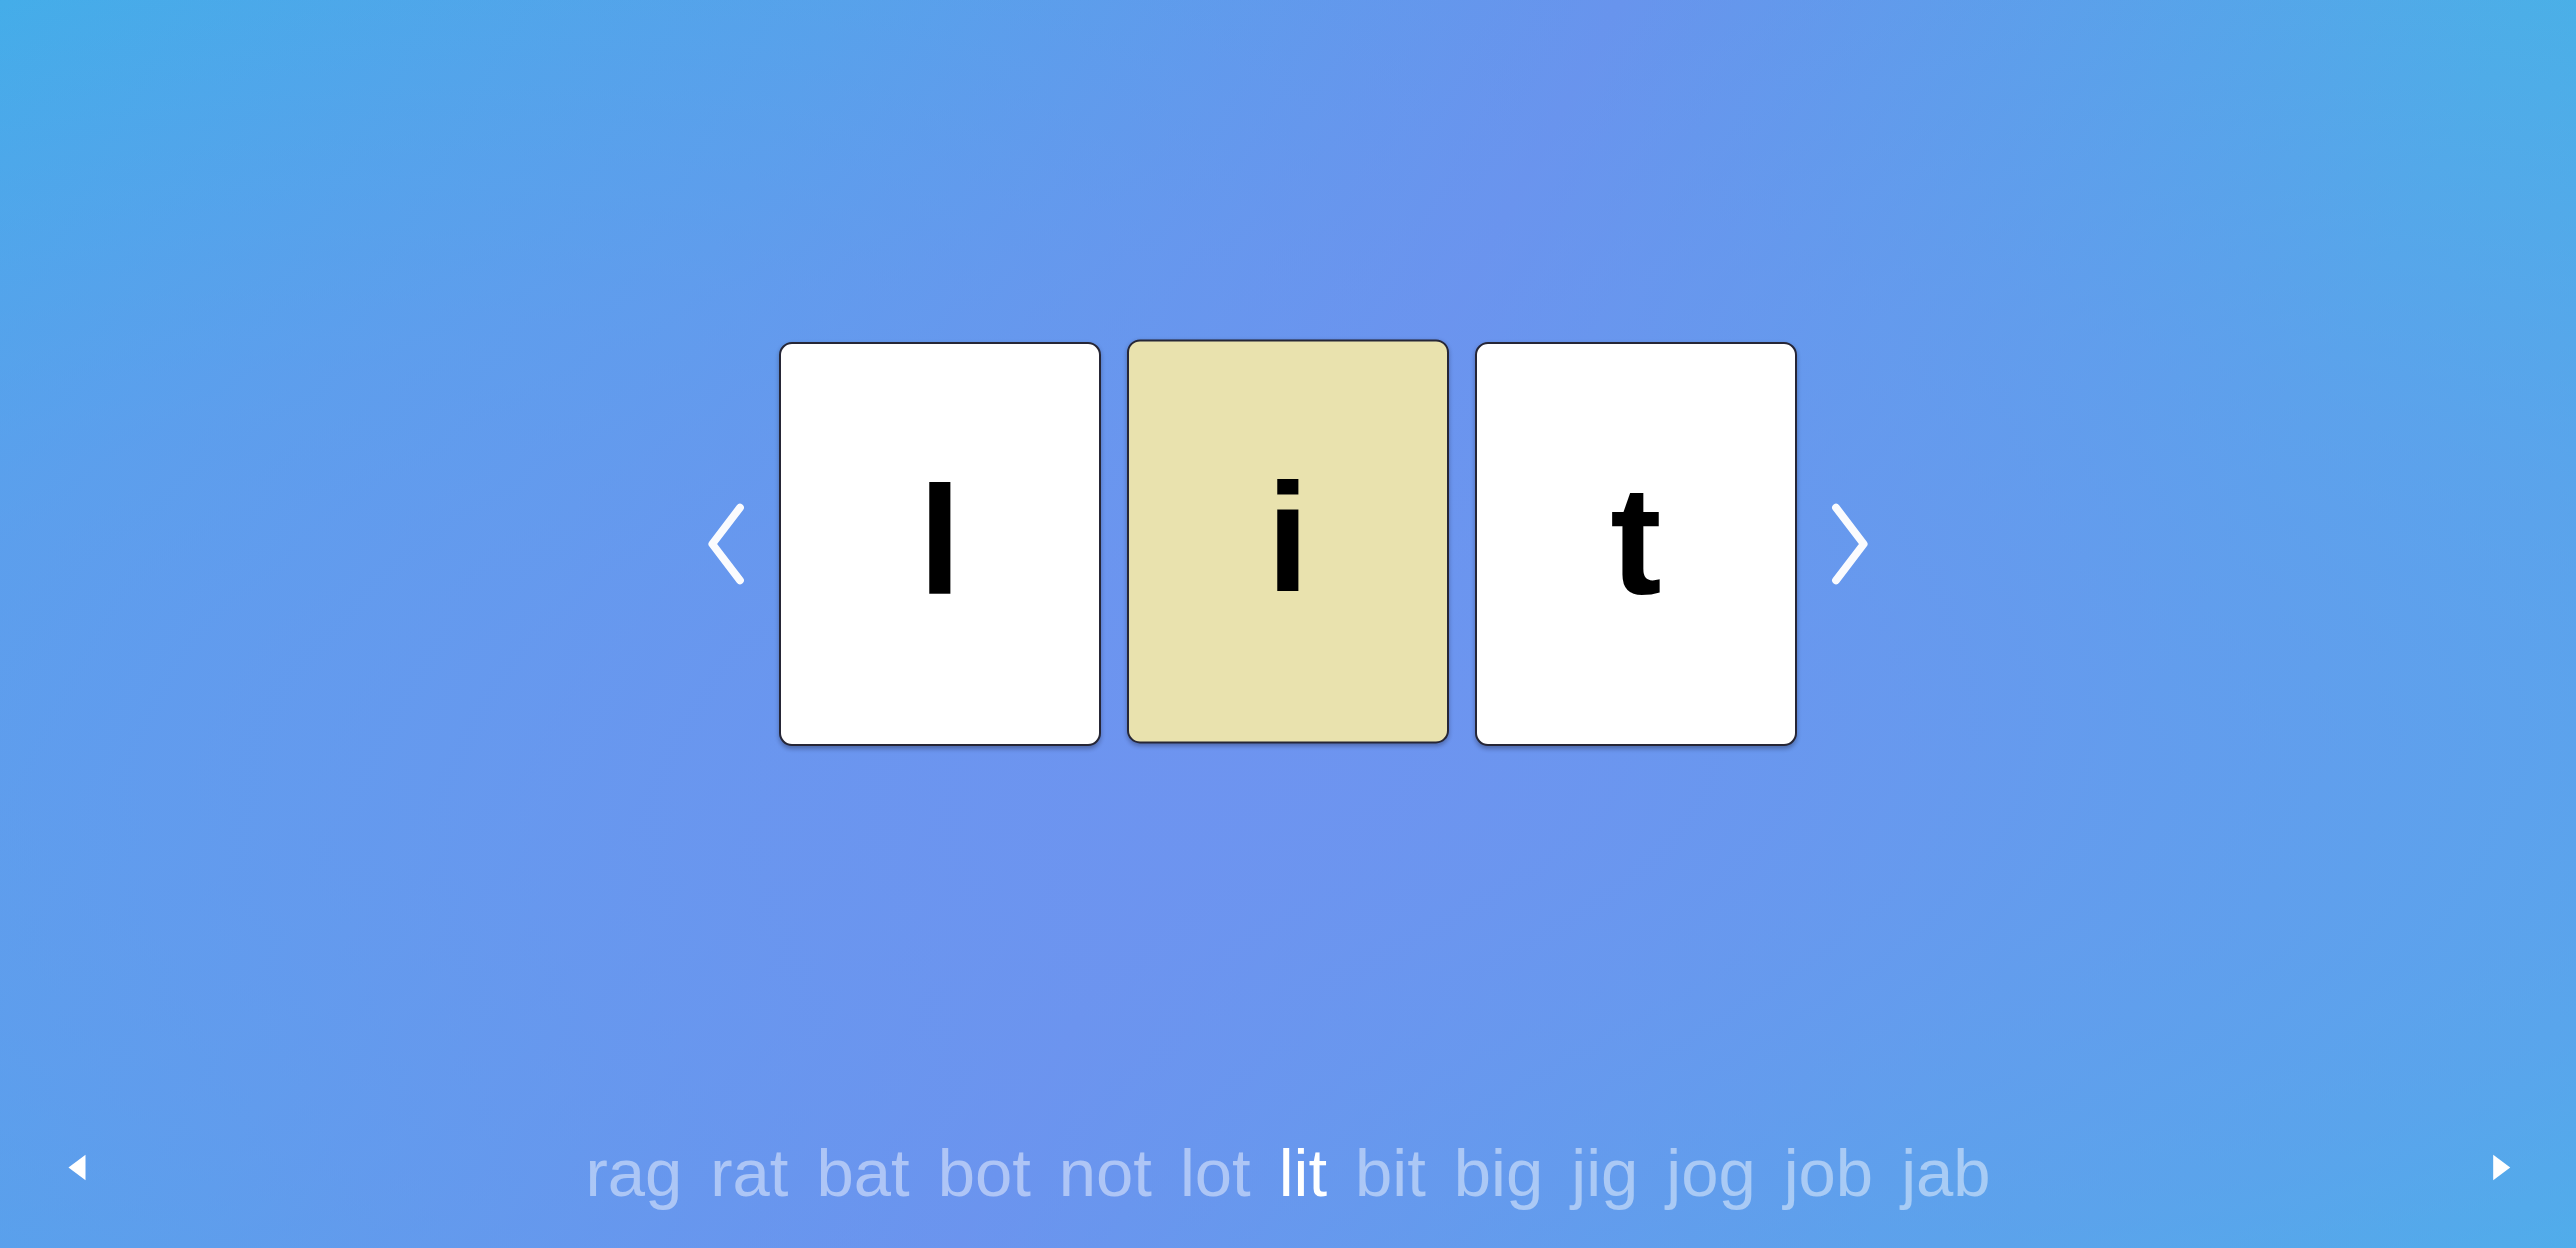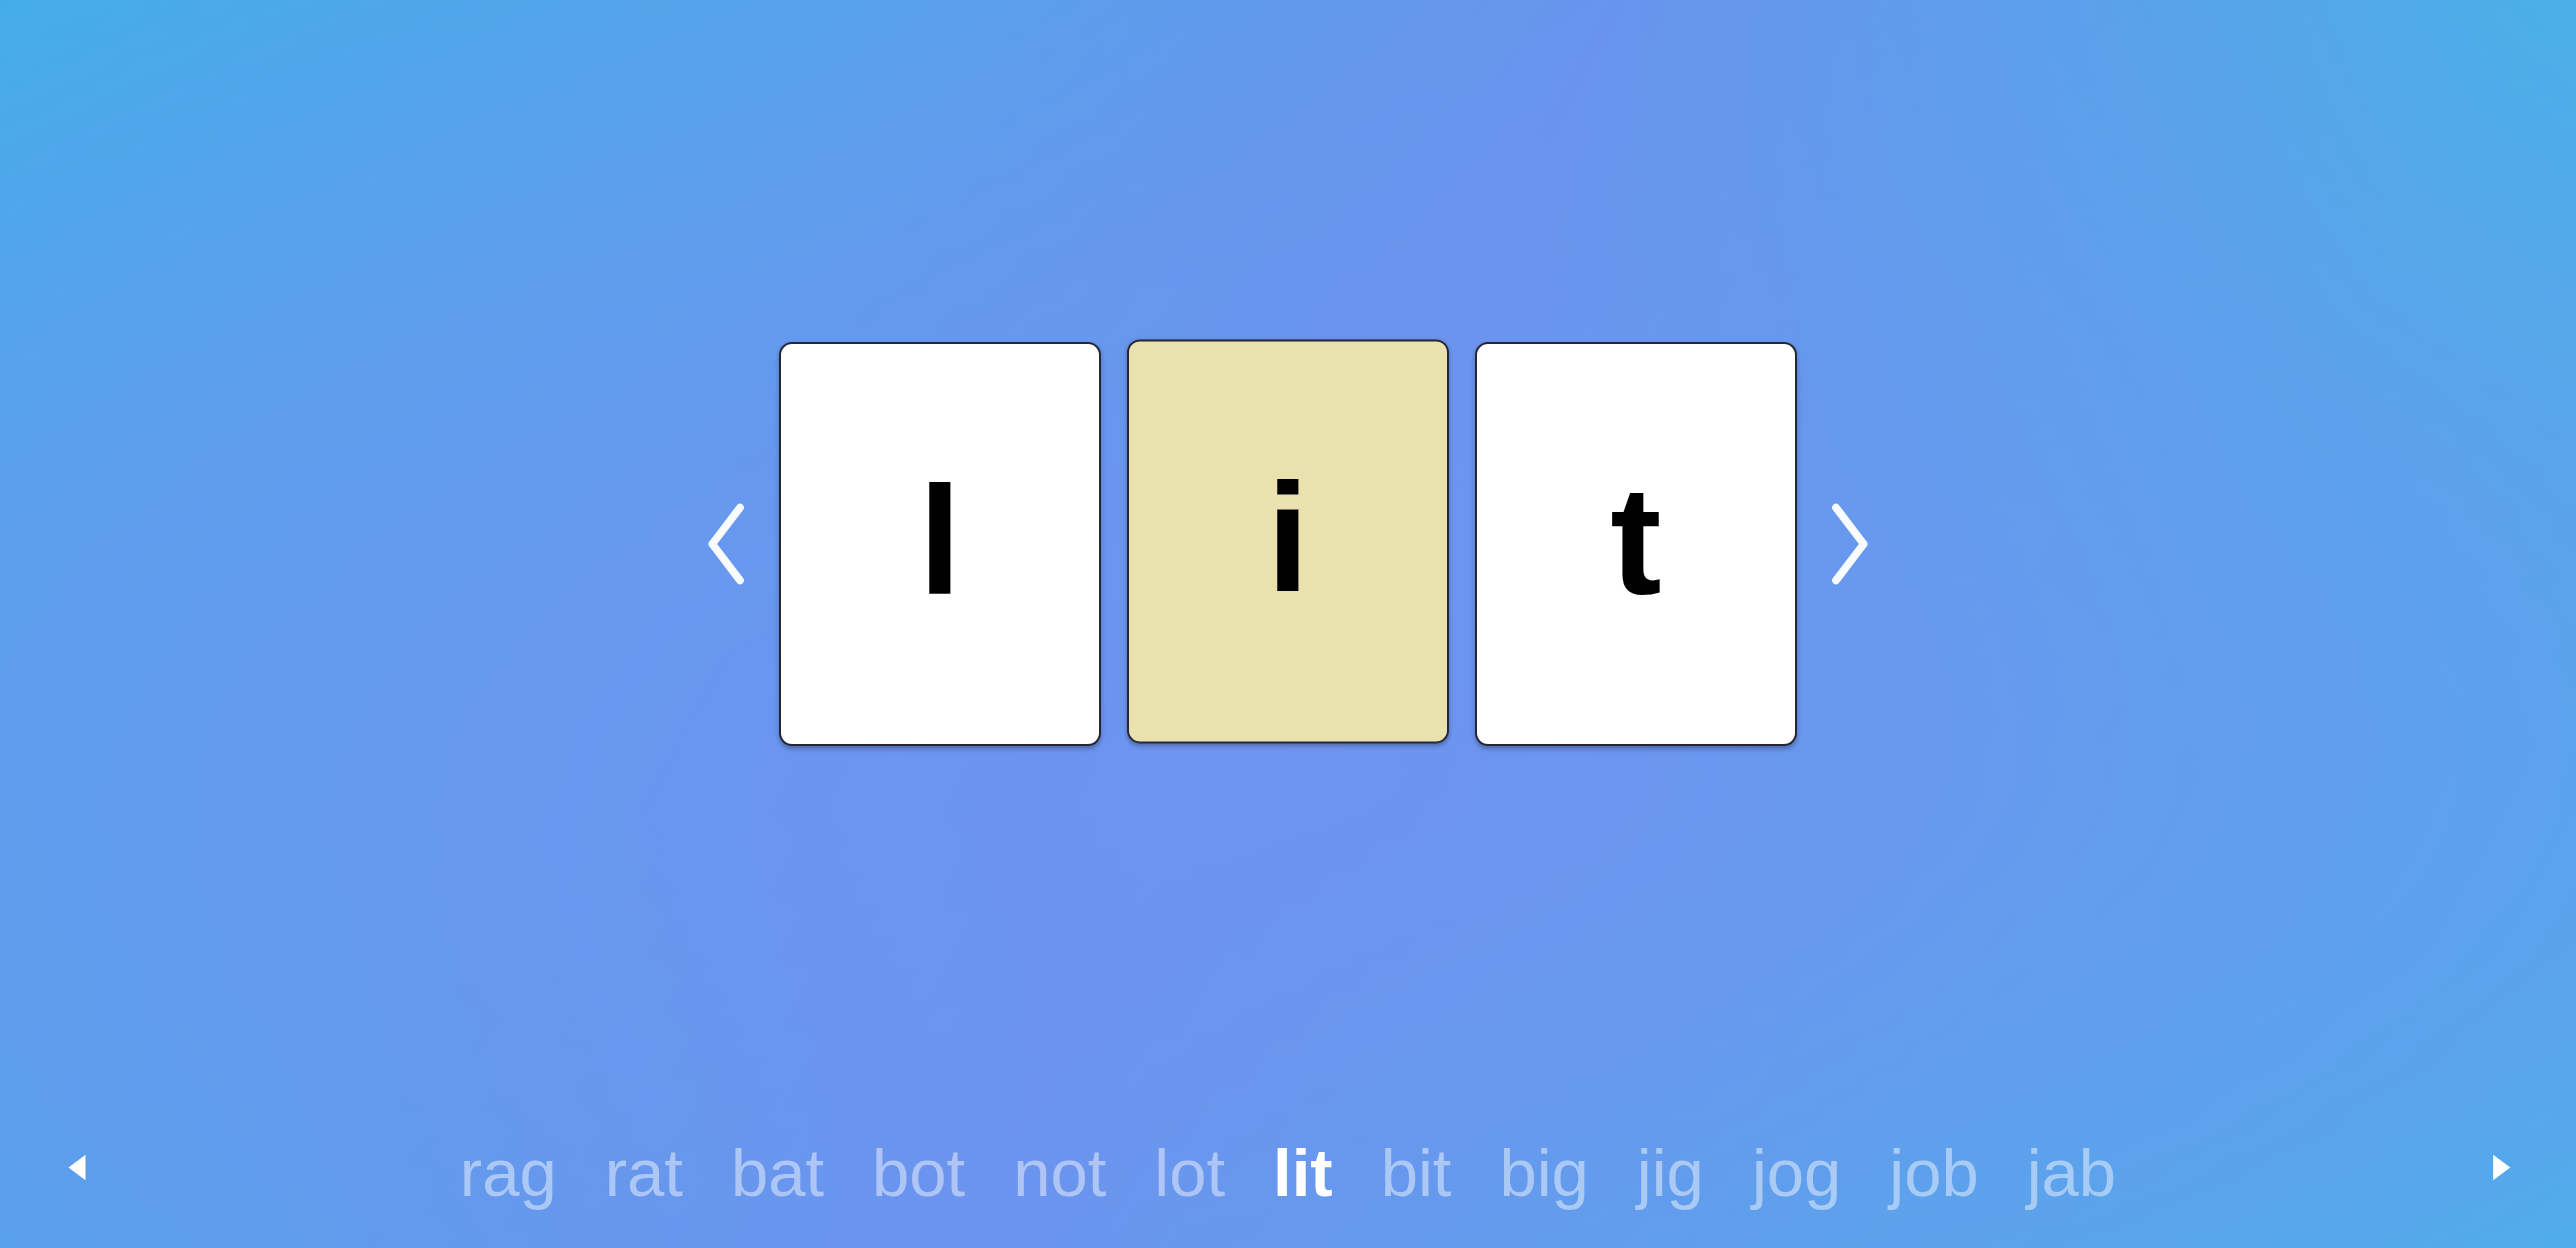--- a/index.html
+++ b/index.html
@@ -114,38 +114,38 @@
     justify-content: center;
     cursor: pointer;
   }
   .strip-arrow svg { display: block; }
 
   .word-list {
     flex: 1 1 auto;
     display: flex;
     align-items: center;
     justify-content: center;
-    gap: 48px;
+    gap: 28px;
     margin-top: 10.4px;
   }
 
   .word-item {
     font-family: "Liberation Sans", sans-serif;
     font-size: 67px;
     font-weight: normal;
     color: rgba(255,255,255,0.46);
     line-height: 1;
     user-select: none;
     cursor: pointer;
     white-space: nowrap;
   }
 
   .word-item.active {
     color: #ffffff;
-    font-weight: bold;
+    font-weight: normal;
   }
 </style>
 </head>
 <body>
 
 <div class="stage">
   <div class="card-row">
 
     <div class="nav-chevron">
       <svg width="52" height="90" viewBox="0 0 60 104" aria-hidden="true">

